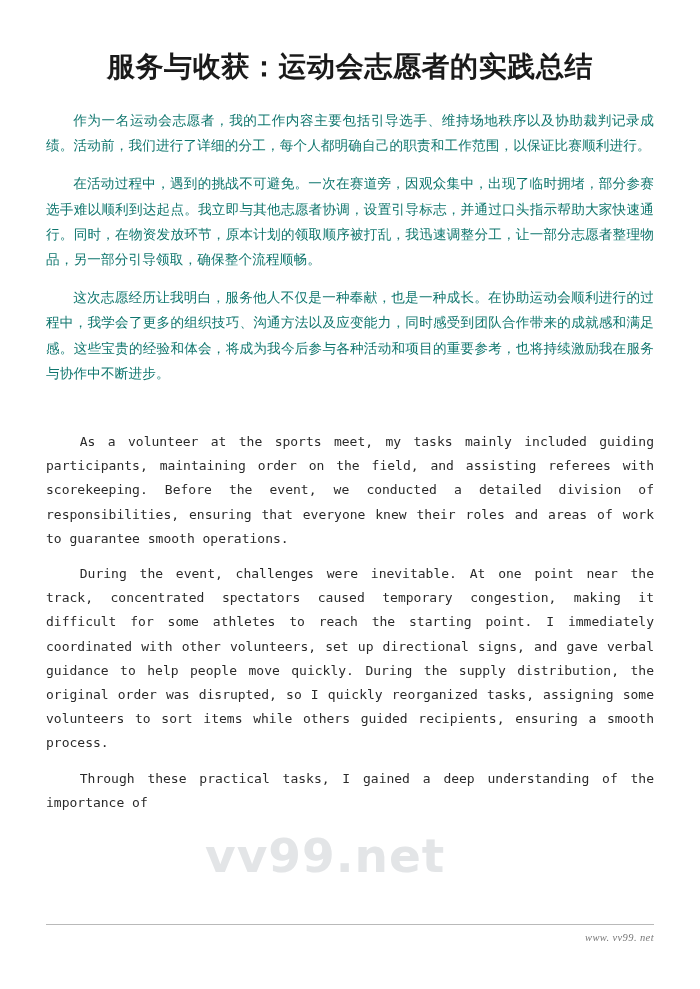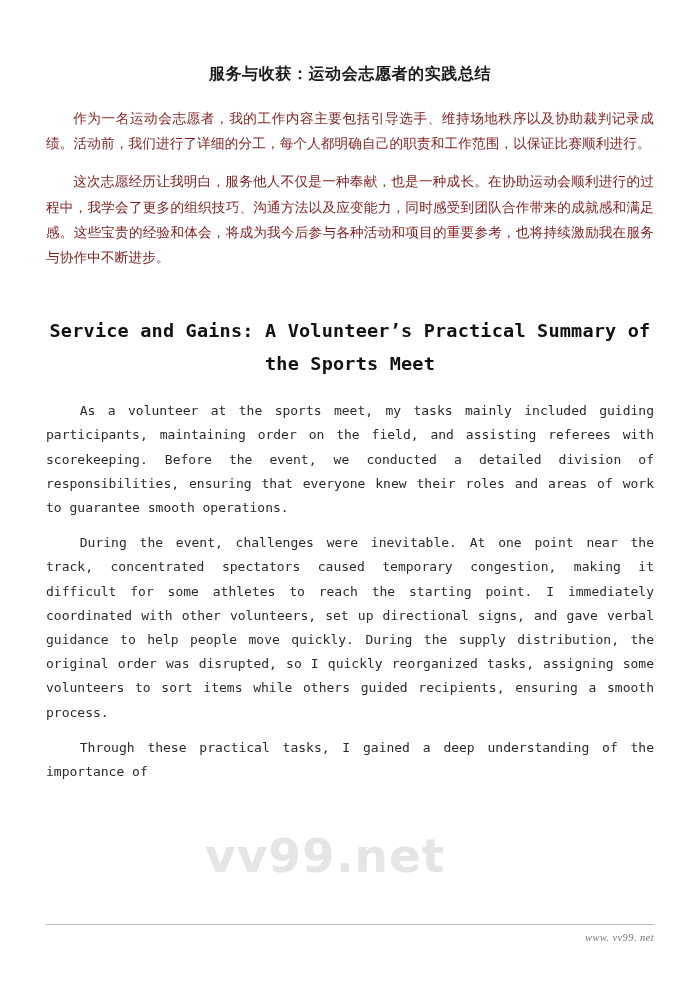--- a/index.html
+++ b/index.html
@@ -24,41 +24,41 @@
     position: relative;
     z-index: 2;
     padding: 0 46px;
     box-sizing: border-box;
   }
 
   
   .cn-title {
     font-family: "Liberation Serif", "DejaVu Serif", serif;
     font-weight: bold;
-    font-size: 16px;
+    font-size: 28px;
     letter-spacing: 0.6px;
     text-align: center;
     color: #1a1a1a;
     margin: 0;
-    padding-top: 62px;
+    padding-top: 46px;
     padding-bottom: 4px;
     line-height: 1.5;
   }
   .cn-body {
     margin-top: 16px;
   }
   .cn-p {
     font-family: "Liberation Serif", "DejaVu Serif", serif;
     font-size: 13.6px;
     line-height: 25.2px;
     text-align: justify;
     text-justify: inter-ideograph;
     text-indent: 2em;
     margin: 0 0 13px 0;
-    color: #7f1d1d;
+    color: #0f766e;
     letter-spacing: 0.15px;
   }
 
   
   .en-section {
     margin-top: 44px;
   }
   .en-title {
     font-family: "DejaVu Sans Mono", "Liberation Mono", monospace;
     font-weight: bold;
@@ -130,28 +130,25 @@
 <div class="page">
 
   <div class="watermark">vv99.net</div>
 
   <div class="content">
 
     <h1 class="cn-title">服务与收获：运动会志愿者的实践总结</h1>
 
     <div class="cn-body">
       <p class="cn-p">作为一名运动会志愿者，我的工作内容主要包括引导选手、维持场地秩序以及协助裁判记录成绩。活动前，我们进行了详细的分工，每个人都明确自己的职责和工作范围，以保证比赛顺利进行。</p>
+      <p class="cn-p">在活动过程中，遇到的挑战不可避免。一次在赛道旁，因观众集中，出现了临时拥堵，部分参赛选手难以顺利到达起点。我立即与其他志愿者协调，设置引导标志，并通过口头指示帮助大家快速通行。同时，在物资发放环节，原本计划的领取顺序被打乱，我迅速调整分工，让一部分志愿者整理物品，另一部分引导领取，确保整个流程顺畅。</p>
       <p class="cn-p">这次志愿经历让我明白，服务他人不仅是一种奉献，也是一种成长。在协助运动会顺利进行的过程中，我学会了更多的组织技巧、沟通方法以及应变能力，同时感受到团队合作带来的成就感和满足感。这些宝贵的经验和体会，将成为我今后参与各种活动和项目的重要参考，也将持续激励我在服务与协作中不断进步。</p>
     </div>
 
     <div class="en-section">
-      <div class="en-title">
-        <div>Service and Gains: A Volunteer’s Practical Summary of</div>
-        <div>the Sports Meet</div>
-      </div>
 
       <div class="en-body">
         <p class="en-p">As a volunteer at the sports meet, my tasks mainly included guiding participants, maintaining order on the field, and assisting referees with scorekeeping. Before the event, we conducted a detailed division of responsibilities, ensuring that everyone knew their roles and areas of work to guarantee smooth operations.</p>
         <p class="en-p">During the event, challenges were inevitable. At one point near the track, concentrated spectators caused temporary congestion, making it difficult for some athletes to reach the starting point. I immediately coordinated with other volunteers, set up directional signs, and gave verbal guidance to help people move quickly. During the supply distribution, the original order was disrupted, so I quickly reorganized tasks, assigning some volunteers to sort items while others guided recipients, ensuring a smooth process.</p>
         <p class="en-p">Through these practical tasks, I gained a deep understanding of the importance of</p>
       </div>
     </div>
 
   </div>
 

